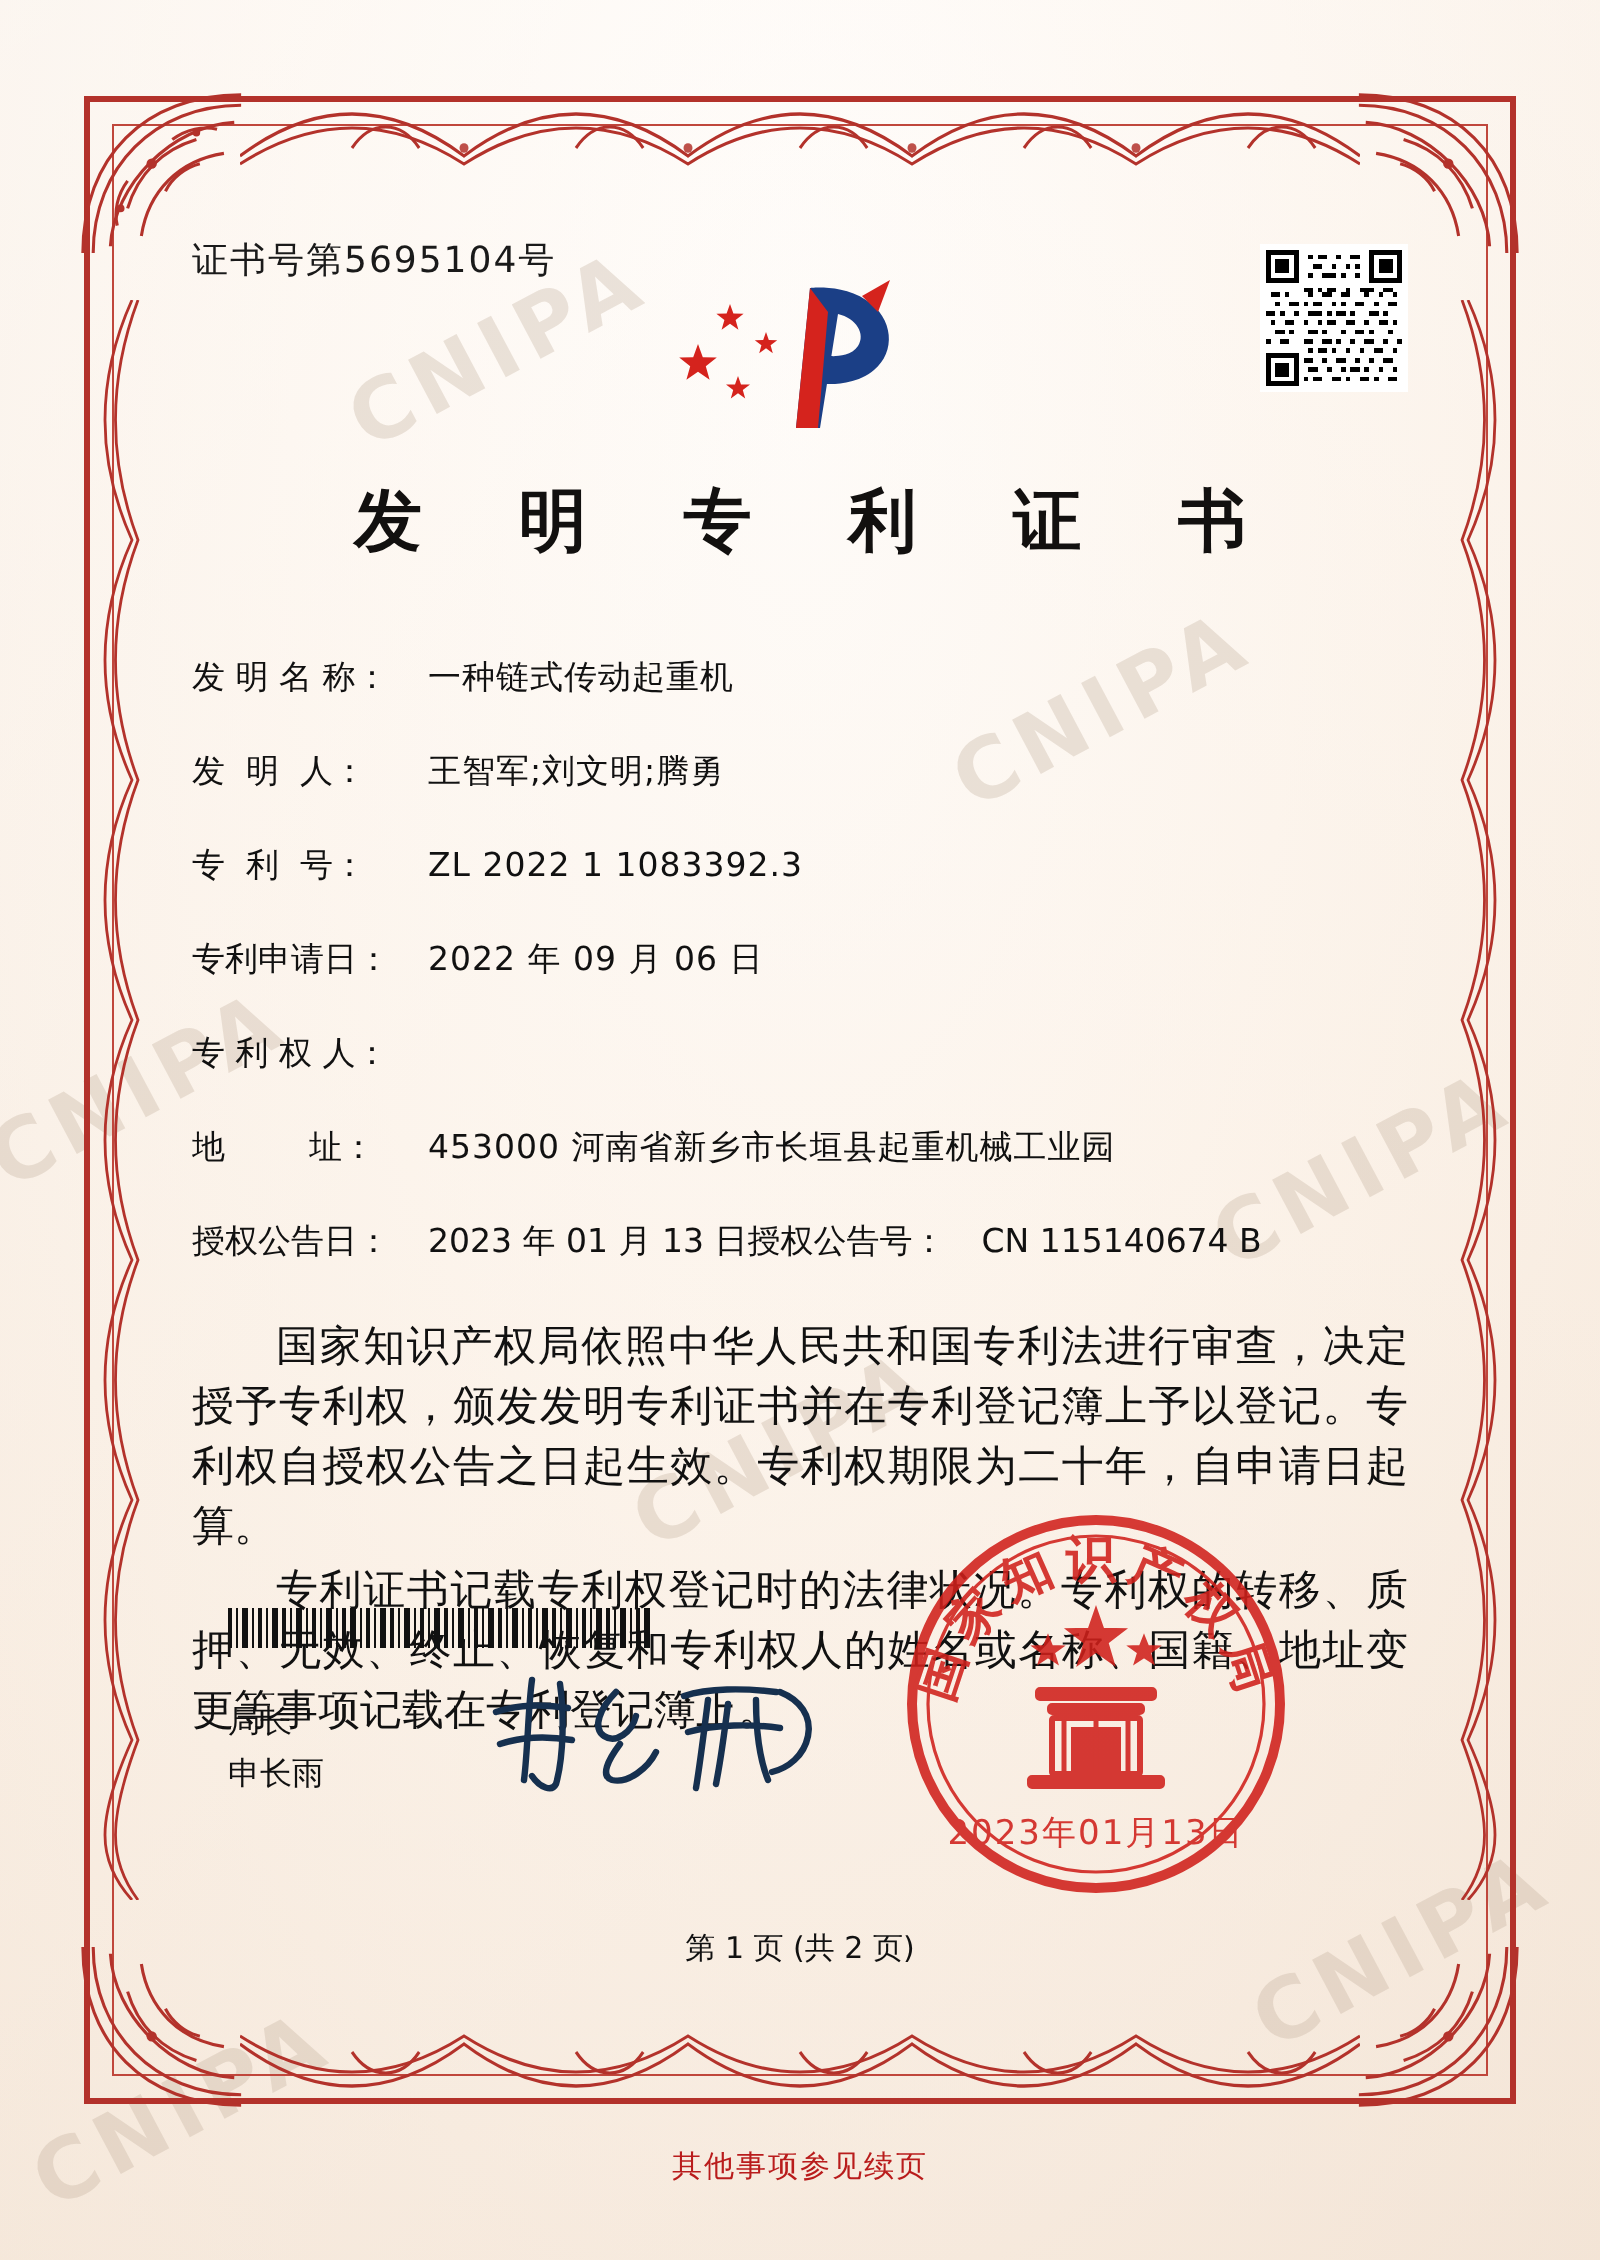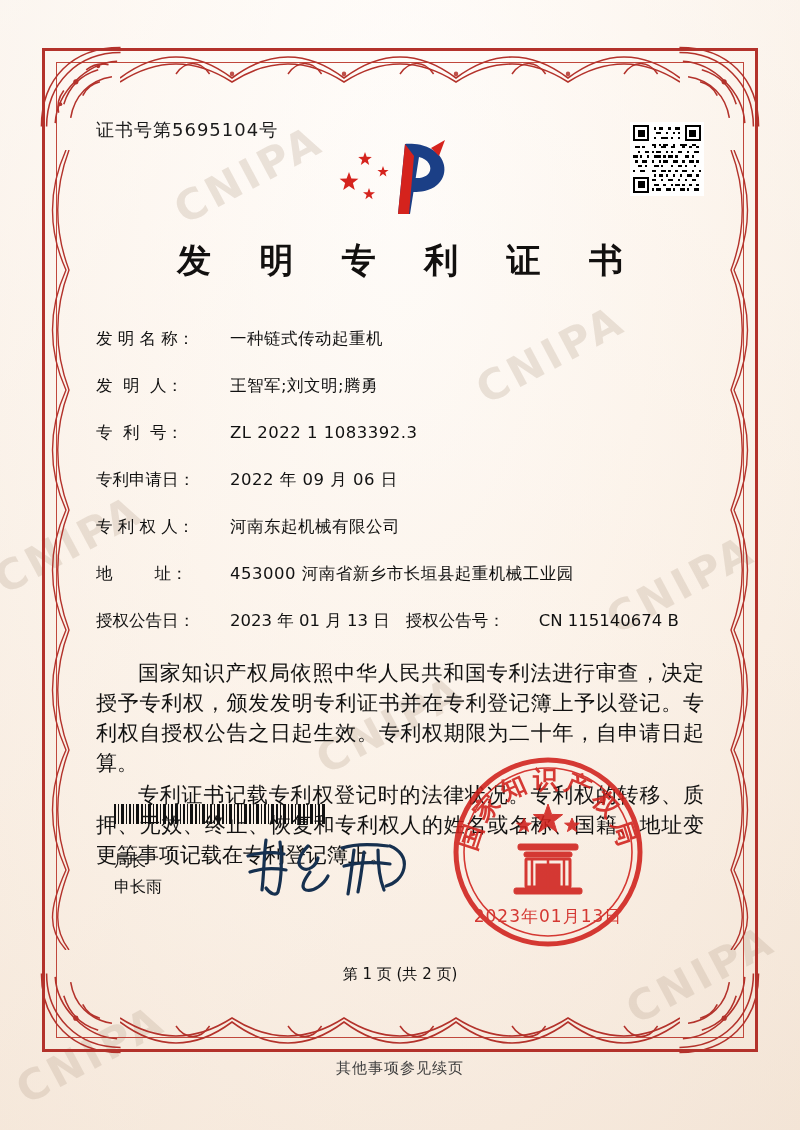--- a/index.html
+++ b/index.html
@@ -147,21 +147,20 @@
 
   .fields {
     margin-top: 44px;
     font-size: 16.5px;
     color: #111;
   }
   .field-row {
     display: flex;
     align-items: baseline;
     margin-bottom: 25px;
-    gap: 16px;
   }
   .field-label {
     width: 118px;
     flex: 0 0 118px;
     letter-spacing: 0px;
     white-space: pre;
   }
   .field-value {
     flex: 1 1 auto;
     letter-spacing: 0.5px;
@@ -226,24 +225,24 @@
     left: 0; right: 0;
     bottom: 26px;
     text-align: center;
     font-size: 15px;
     color: #111;
   }
 
   .footer-note {
     position: absolute;
     left: 0; right: 0;
-    bottom: 52px;
+    bottom: 37px;
     text-align: center;
     font-size: 15px;
-    color: #404040;
+    color: #b91c1c;
     letter-spacing: 1px;
   }
 </style>
 </head>
 <body>
 
 <div class="page">
 
   <div class="paper-bg"></div>
 
@@ -529,21 +528,20 @@
       <div class="field-row">
         <span class="field-label">专  利  号：</span>
         <span class="field-value">ZL 2022 1 1083392.3</span>
       </div>
       <div class="field-row">
         <span class="field-label">专利申请日：</span>
         <span class="field-value">2022 年 09 月 06 日</span>
       </div>
       <div class="field-row">
         <span class="field-label">专 利 权 人：</span>
-        <span class="field-value">河南东起机械有限公司</span>
       </div>
       <div class="field-row">
         <span class="field-label">地        址：</span>
         <span class="field-value">453000 河南省新乡市长垣县起重机械工业园</span>
       </div>
       <div class="field-row dual">
         <span class="field-label">授权公告日：</span>
         <span>2023 年 01 月 13 日</span>
         <span class="sub-label">授权公告号：</span>
         <span class="sub-value">CN 115140674 B</span>

